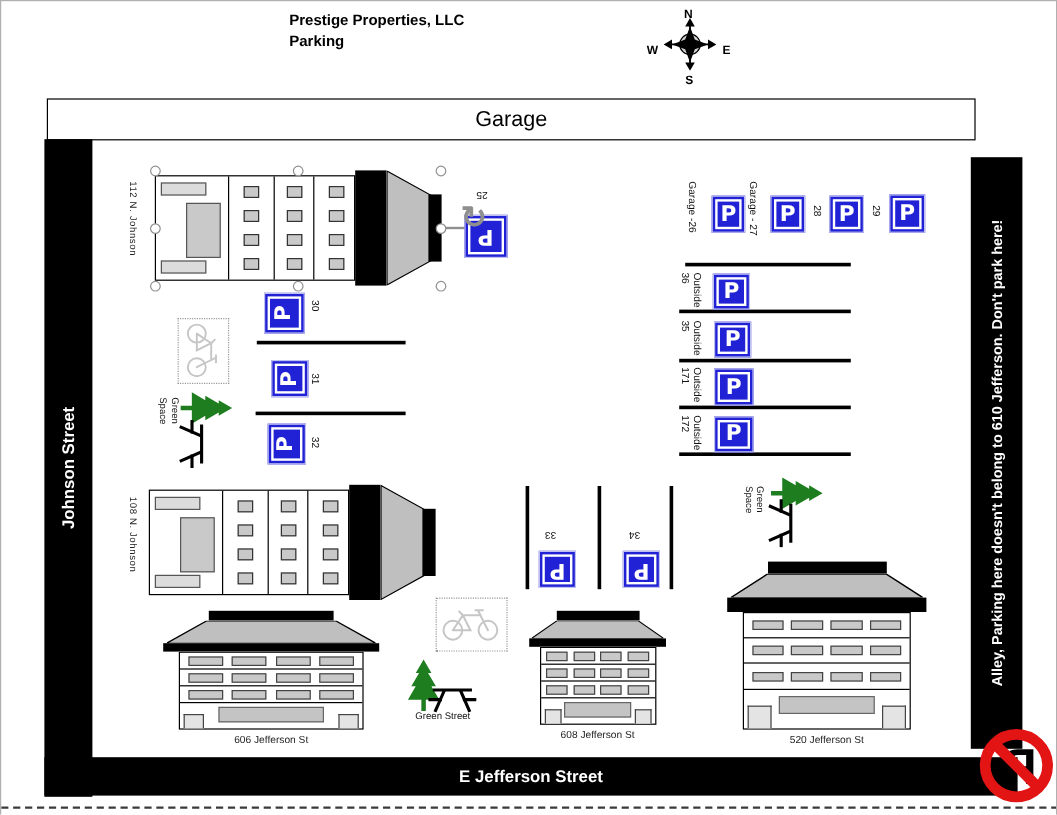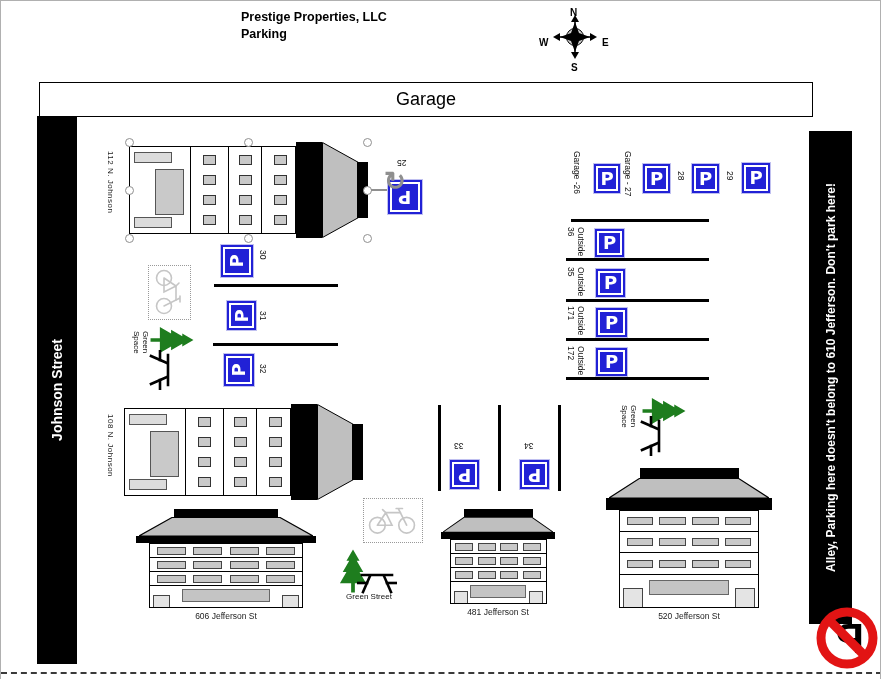--- a/index.html
+++ b/index.html
@@ -107,20 +107,23 @@
 
   <div class="alleybar">
     <span>Garage</span>
   </div>
   <div class="jbar">
     <span class="whitetext vtext-up">Johnson Street</span>
   </div>
   <div class="rbar">
     <span class="rtext vtext-up">Alley, Parking here doesn't belong to 610 Jefferson. Don't park here!</span>
   </div>
+  <div class="ebar">
+    <span class="whitetext">E Jefferson Street</span>
+  </div>
 
   <div class="hline" style="left:570px;top:218px;width:138px"></div>
   <div class="hline" style="left:565px;top:257px;width:143px"></div>
   <div class="hline" style="left:565px;top:298px;width:143px"></div>
   <div class="hline" style="left:565px;top:337px;width:143px"></div>
   <div class="hline" style="left:565px;top:376px;width:143px"></div>
   <div class="hline" style="left:213px;top:283px;width:124px"></div>
   <div class="hline" style="left:212px;top:342px;width:125px"></div>
   <div class="vline" style="left:437px;top:404px;height:86px"></div>
   <div class="vline" style="left:497px;top:404px;height:86px"></div>
@@ -264,21 +267,21 @@
           <div class="ewin"></div>
           <div class="ewin"></div>
           <div class="ewin"></div>
         </div>
       <div class="ground">
         <div class="door dl" style="width:14px"></div>
         <div class="banner"></div>
         <div class="door dr" style="width:14px"></div>
       </div>
     </div>
-    <div class="elabel">481 Jefferson St</div>
+    <div class="elabel">608 Jefferson St</div>
   </div>
 
   <div class="belev" style="left:608px;top:460px;width:160px">
     <div class="chimney" style="width:99px;margin-top:7px;height:10px"></div>
     <svg class="roof" style="height:20px" viewBox="0 0 100 20" preserveAspectRatio="none">
         <polygon points="0,20 19,0.5 81,0.5 100,20" style="fill:var(--roof-gray,#bfbfbf)" stroke="#000" stroke-width="1"></polygon>
       </svg>
     <div class="eave" style="height:12px"></div>
     <div class="ebody" style="width:140px;height:98px">
       <div class="floor">

